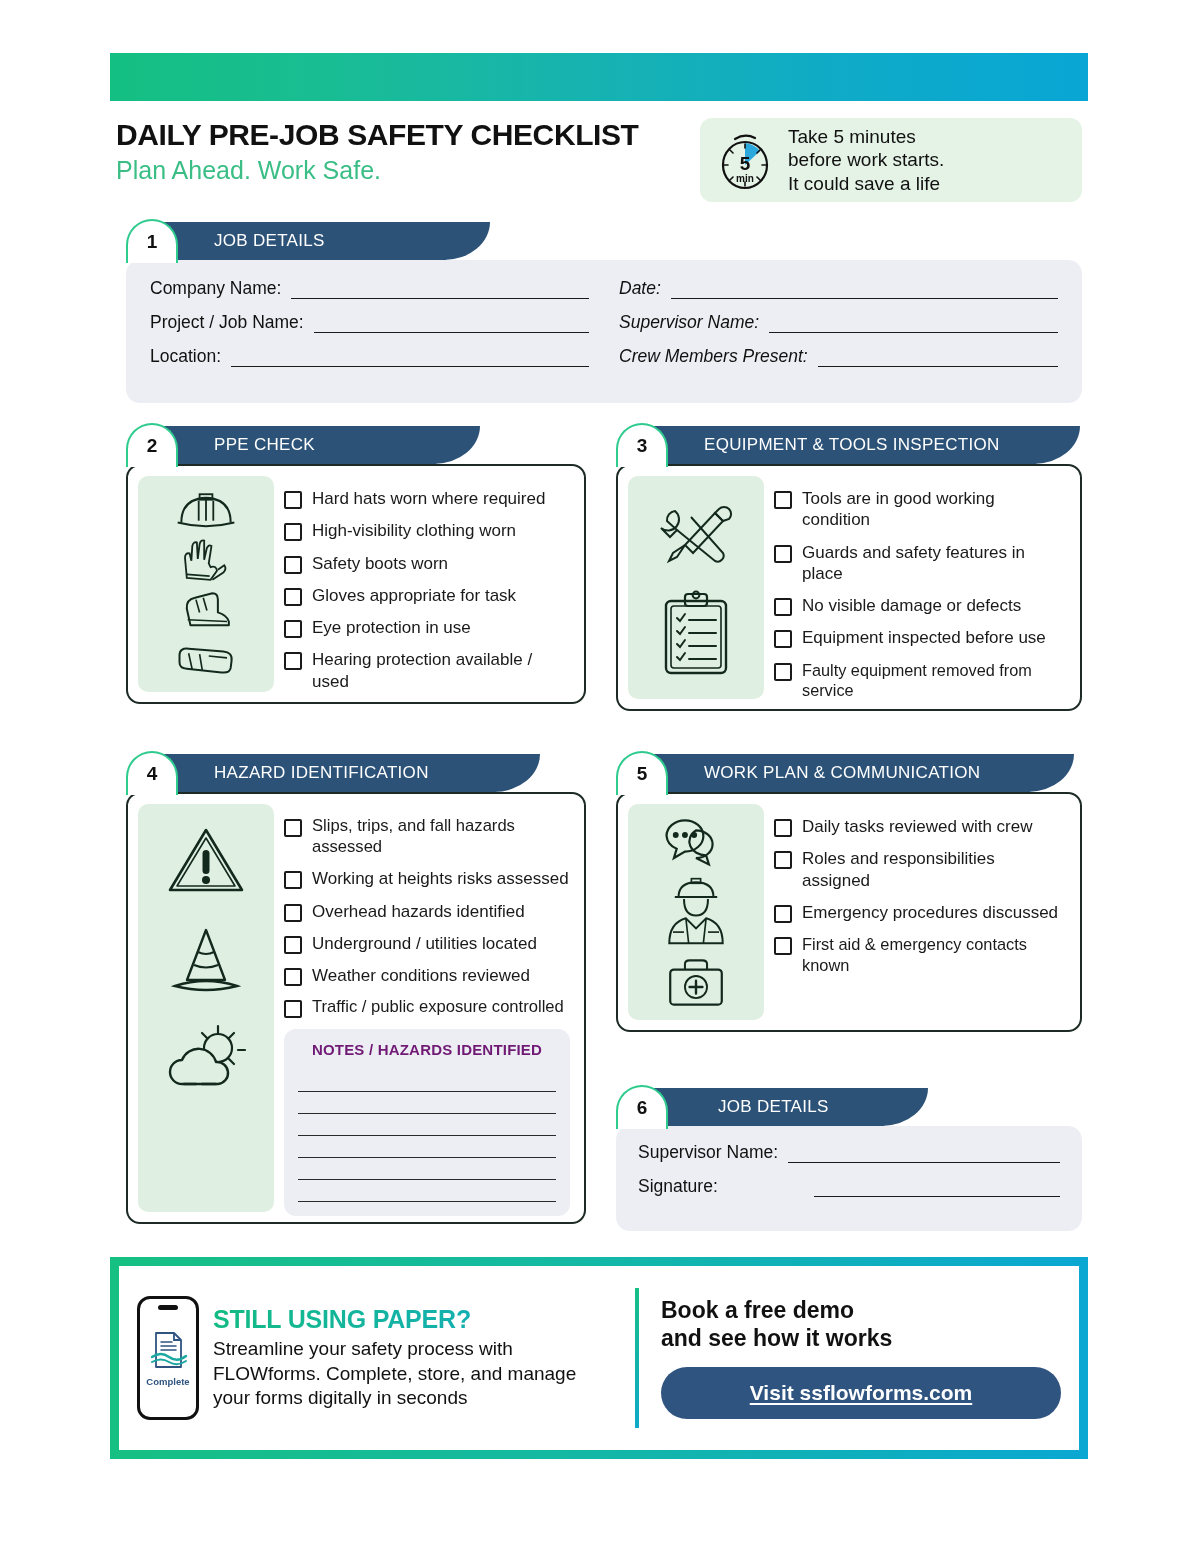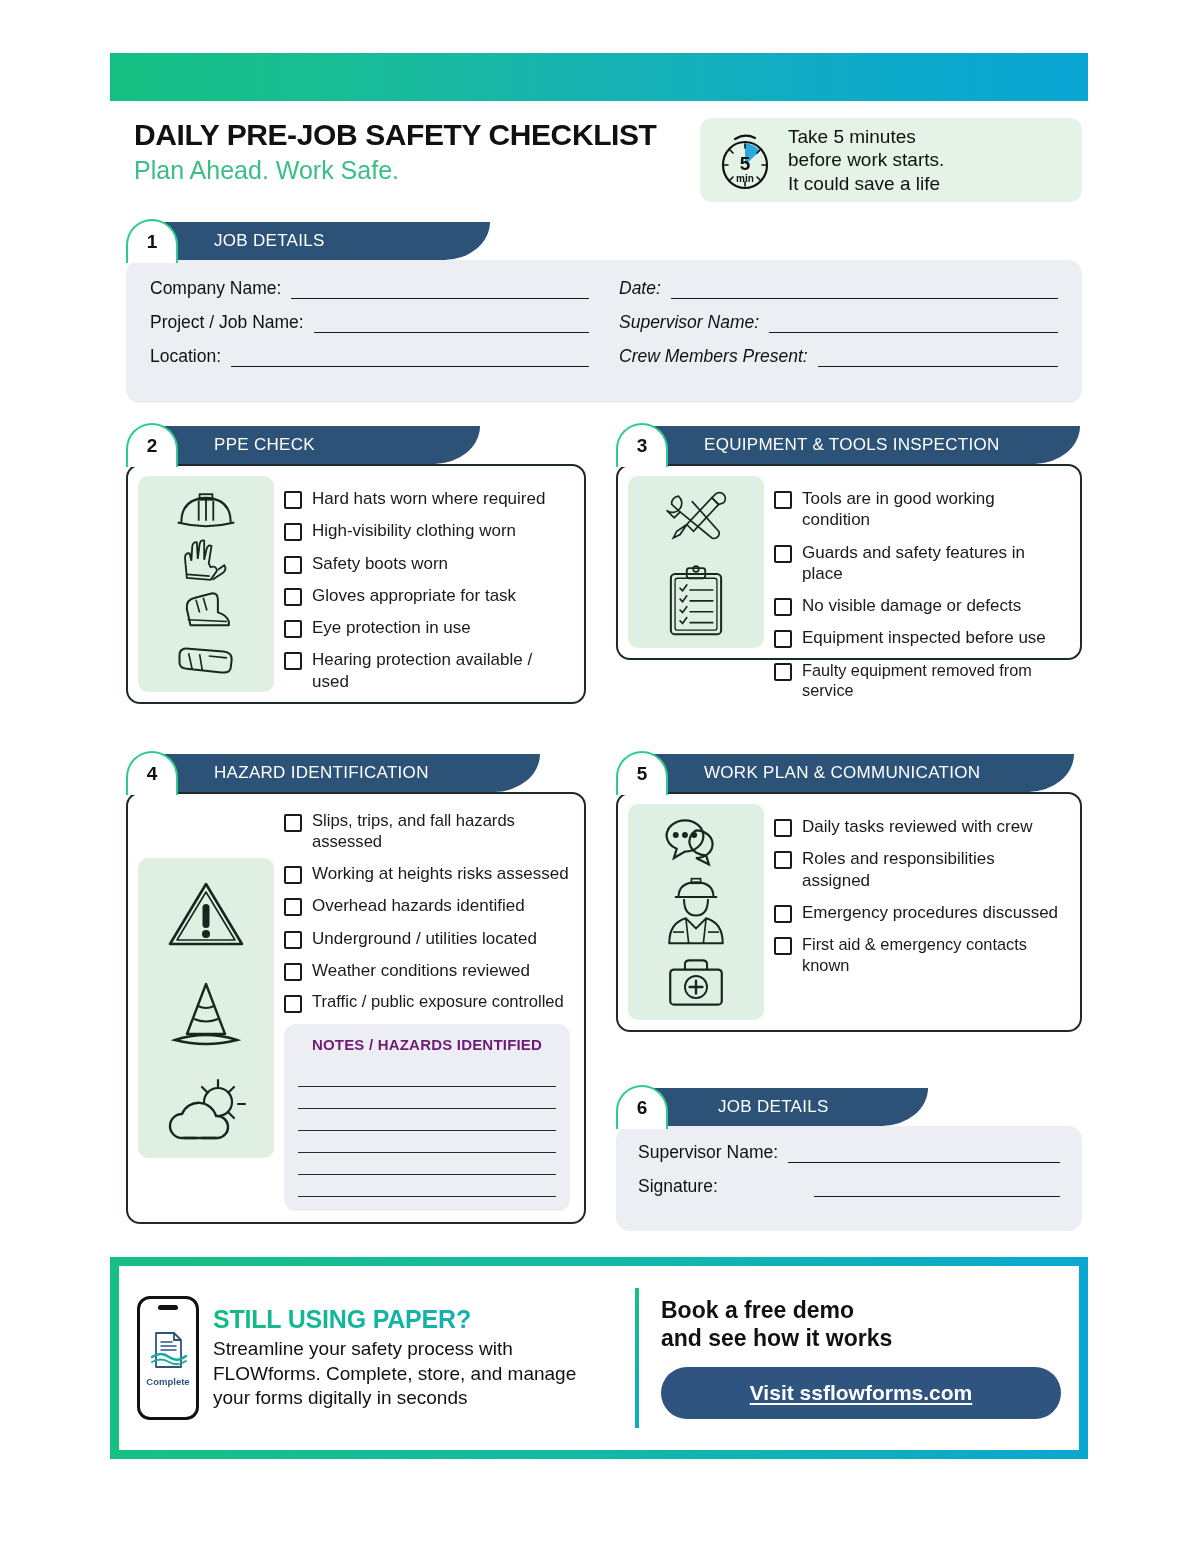--- a/index.html
+++ b/index.html
@@ -12,21 +12,21 @@
   .page { position: relative; width: 1200px; height: 1552px; background:#fff; }
 
   
   .topbar {
     position: absolute; left: 110px; top: 53px;
     width: 978px; height: 48px;
     background: linear-gradient(90deg, #14bf82 0%, #19bd93 22%, #17b3b0 48%, #0fabc7 74%, #09a6d5 100%);
   }
 
   
-  .header { position: absolute; left: 134px; top: 118px; width: 980px; }
+  .header { position: absolute; left: 116px; top: 118px; width: 980px; }
   .title {
     font-size: 30px; font-weight: 700; letter-spacing: -0.4px;
     color: #111111; line-height: 1.1;
   }
   .subtitle {
     font-size: 25px; font-weight: 400; color: #3ABE86;
     margin-top: 6px; line-height: 1.1;
   }
   .tipbox {
     position: absolute; left: 700px; top: 118px;
@@ -288,21 +288,21 @@
     </div>
   </div>
 
   <div class="sec" style="left:616px; top:426px; width:466px;">
     <div class="tab" style="width:420px;">
       <div class="tabbody" style="width:406px; padding-left:74px;">
         <span class="tablabel">EQUIPMENT &amp; TOOLS INSPECTION</span>
       </div>
       <div class="badge">3</div>
     </div>
-    <div class="card" style="height:196px;">
+    <div class="card" style="height:247px;">
       <div class="iconcol" style="justify-content:center; gap:18px;">
         <svg width="86" height="72" viewBox="0 0 86 72">
           <path d="M22 12 A9 9 0 0 0 14 22 L24 31 L17 38 L8 29 A9 9 0 0 0 22 12 Z" fill="none" stroke="#14291d" stroke-width="2"></path>
           <path d="M24 31 L62 62 A6 6 0 0 0 70 54 L38 18" fill="none" stroke="#14291d" stroke-width="2"></path>
           <path d="M62 14 L70 22 L40 54 L32 46 Z" fill="none" stroke="#14291d" stroke-width="2"></path>
           <path d="M66 10 A7 7 0 0 1 76 20 L70 22 L62 14 Z" fill="none" stroke="#14291d" stroke-width="2"></path>
           <path d="M32 46 L24 58 L16 62 L20 54 Z" fill="none" stroke="#14291d" stroke-width="2"></path>
         </svg>
         <svg width="76" height="88" viewBox="0 0 76 88">
           <rect x="8" y="12" width="60" height="72" rx="5" fill="none" stroke="#14291d" stroke-width="2.4"></rect>
@@ -346,21 +346,21 @@
     </div>
   </div>
 
   <div class="sec" style="left:126px; top:754px; width:460px;">
     <div class="tab" style="width:370px;">
       <div class="tabbody" style="width:356px; padding-left:74px;">
         <span class="tablabel">HAZARD IDENTIFICATION</span>
       </div>
       <div class="badge">4</div>
     </div>
-    <div class="card" style="height:432px;align-items:center;">
+    <div class="card" style="height:432px;">
       <div class="iconcol" style="justify-content:flex-start; gap:24px; padding-top:18px;">
         <svg width="84" height="76" viewBox="0 0 84 76">
           <path d="M42 8 L78 68 L6 68 Z" fill="none" stroke="#14291d" stroke-width="2.6" stroke-linejoin="round"></path>
           <path d="M42 16 L71 64 L13 64 Z" fill="none" stroke="#14291d" stroke-width="1.6" stroke-linejoin="round"></path>
           <rect x="38.5" y="28" width="7" height="24" rx="3.5" fill="#14291d"></rect>
           <circle cx="42" cy="58" r="4" fill="#14291d"></circle>
         </svg>
         <svg width="86" height="76" viewBox="0 0 86 76">
           <path d="M43 8 L62 58 L24 58 Z" fill="none" stroke="#14291d" stroke-width="2.4" stroke-linejoin="round"></path>
           <path d="M35 30 Q43 34 51 30" fill="none" stroke="#14291d" stroke-width="2.2"></path>

